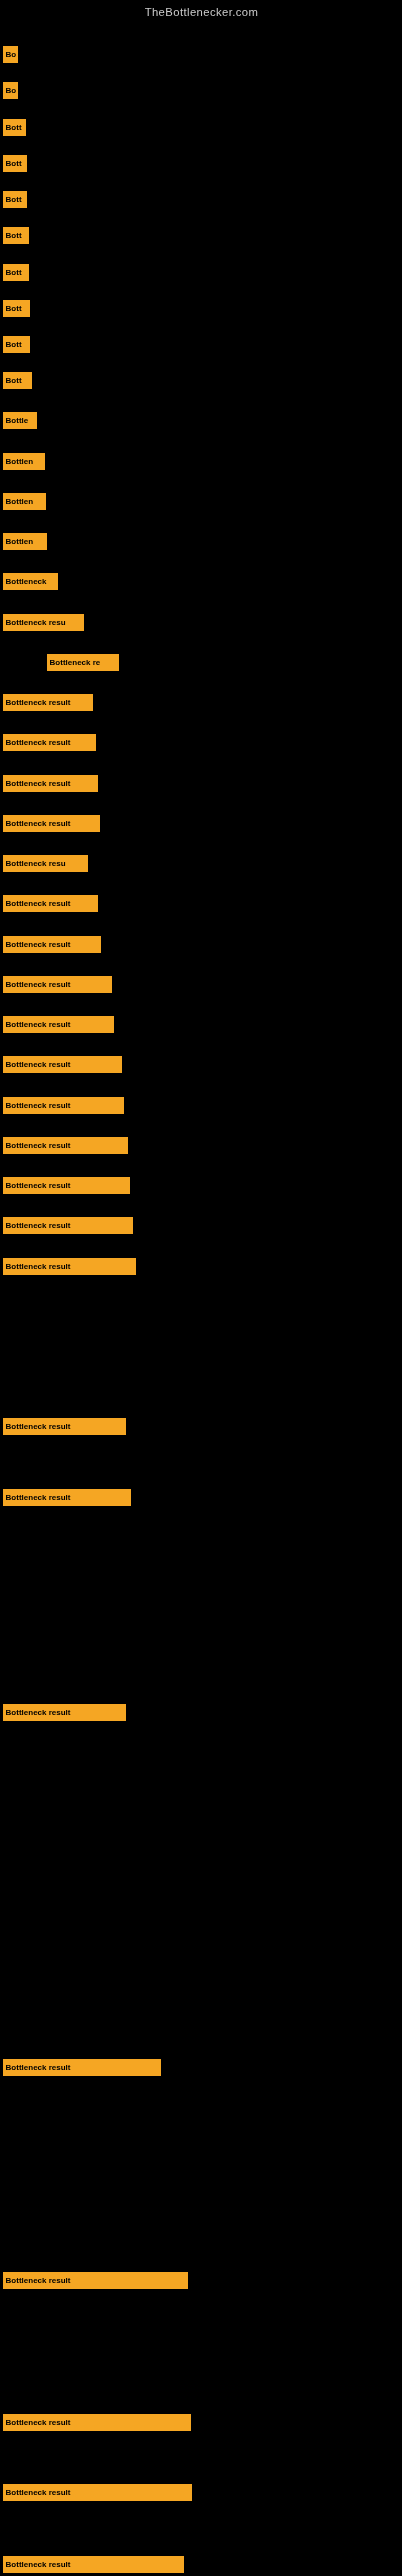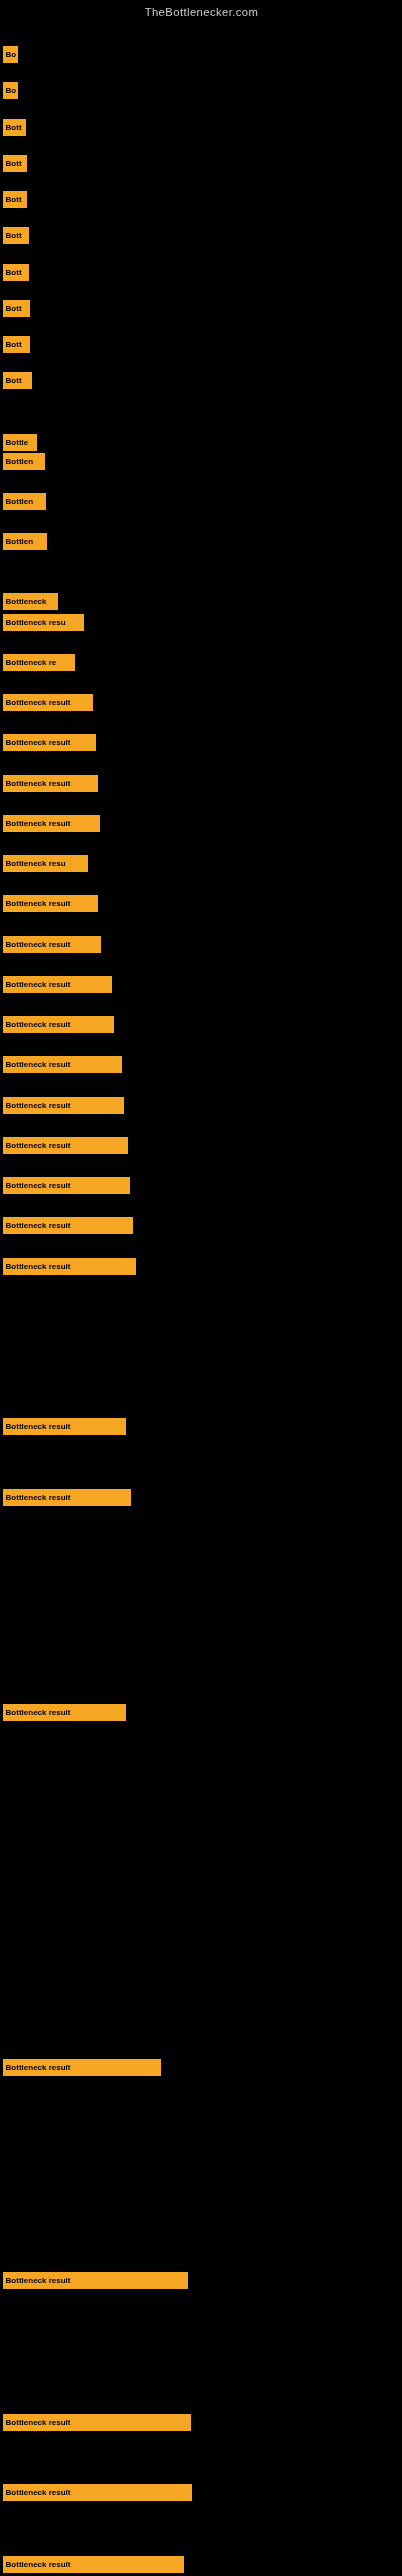--- a/index.html
+++ b/index.html
@@ -71,52 +71,52 @@
     <div style="position: absolute; top: 314px; left: 3.2px; display: flex; align-items: center;">
       <div style="background-color: rgb(245, 166, 35); height: 17.7px; width: 27px; display: flex; align-items: center; padding-left: 2.4px; overflow: hidden; white-space: nowrap; min-width: 11.3px;">
         <span style="color: rgb(0, 0, 0); font-size: 8px; font-weight: bold;">Bott</span>
       </div>
     </div>
     <div style="position: absolute; top: 350px; left: 3.2px; display: flex; align-items: center;">
       <div style="background-color: rgb(245, 166, 35); height: 17.7px; width: 29px; display: flex; align-items: center; padding-left: 2.4px; overflow: hidden; white-space: nowrap; min-width: 11.3px;">
         <span style="color: rgb(0, 0, 0); font-size: 8px; font-weight: bold;">Bott</span>
       </div>
     </div>
-    <div style="position: absolute; top: 412px; left: 3.2px; display: flex; align-items: flex-end;">
+    <div style="position: absolute; top: 390px; left: 3.2px; display: flex; align-items: flex-end;">
       <div style="background-color: rgb(245, 166, 35); height: 17.7px; width: 34px; display: flex; align-items: center; padding-left: 2.4px; overflow: hidden; white-space: nowrap; min-width: 11.3px;">
         <span style="color: rgb(0, 0, 0); font-size: 8px; font-weight: bold;">Bottle</span>
       </div>
     </div>
     <div style="position: absolute; top: 431px; left: 3.2px; display: flex; align-items: center;">
       <div style="background-color: rgb(245, 166, 35); height: 17.7px; width: 42px; display: flex; align-items: center; padding-left: 2.4px; overflow: hidden; white-space: nowrap; min-width: 11.3px;">
         <span style="color: rgb(0, 0, 0); font-size: 8px; font-weight: bold;">Bottlen</span>
       </div>
     </div>
     <div style="position: absolute; top: 471px; left: 3.2px; display: flex; align-items: center;">
       <div style="background-color: rgb(245, 166, 35); height: 17.7px; width: 43px; display: flex; align-items: center; padding-left: 2.4px; overflow: hidden; white-space: nowrap; min-width: 11.3px;">
         <span style="color: rgb(0, 0, 0); font-size: 8px; font-weight: bold;">Bottlen</span>
       </div>
     </div>
     <div style="position: absolute; top: 511px; left: 3.2px; display: flex; align-items: center;">
       <div style="background-color: rgb(245, 166, 35); height: 17.7px; width: 44px; display: flex; align-items: center; padding-left: 2.4px; overflow: hidden; white-space: nowrap; min-width: 11.3px;">
         <span style="color: rgb(0, 0, 0); font-size: 8px; font-weight: bold;">Bottlen</span>
       </div>
     </div>
     <div style="position: absolute; top: 551px; left: 3.2px; display: flex; align-items: center;">
-      <div style="background-color: rgb(245, 166, 35); height: 17.7px; width: 55px; display: flex; align-items: center; padding-left: 2.4px; overflow: hidden; white-space: nowrap; min-width: 11.3px; margin-top: 20px;">
+      <div style="background-color: rgb(245, 166, 35); height: 17.7px; width: 55px; display: flex; align-items: center; padding-left: 2.4px; overflow: hidden; white-space: nowrap; min-width: 11.3px;">
         <span style="color: rgb(0, 0, 0); font-size: 8px; font-weight: bold;">Bottleneck</span>
       </div>
     </div>
     <div style="position: absolute; top: 592px; left: 3.2px; display: flex; align-items: center;">
       <div style="background-color: rgb(245, 166, 35); height: 17.7px; width: 81px; display: flex; align-items: center; padding-left: 2.4px; overflow: hidden; white-space: nowrap; min-width: 11.3px;">
         <span style="color: rgb(0, 0, 0); font-size: 8px; font-weight: bold;">Bottleneck resu</span>
       </div>
     </div>
     <div style="position: absolute; top: 632px; left: 3.2px; display: flex; align-items: center;">
-      <div style="background-color: rgb(245, 166, 35); height: 17.7px; width: 72px; display: flex; align-items: center; padding-left: 2.4px; overflow: hidden; white-space: nowrap; min-width: 11.3px;">
+      <div style="background-color: rgb(245, 166, 35); height: 17.7px; width: 72px; display: flex; align-items: center; padding-left: 2.4px; overflow: hidden; white-space: nowrap; min-width: 11.3px; margin-left: 44px;">
         <span style="color: rgb(0, 0, 0); font-size: 8px; font-weight: bold;">Bottleneck re</span>
       </div>
     </div>
     <div style="position: absolute; top: 672px; left: 3.2px; display: flex; align-items: center;">
       <div style="background-color: rgb(245, 166, 35); height: 17.7px; width: 90px; display: flex; align-items: center; padding-left: 2.4px; overflow: hidden; white-space: nowrap; min-width: 11.3px;">
         <span style="color: rgb(0, 0, 0); font-size: 8px; font-weight: bold;">Bottleneck result</span>
       </div>
     </div>
     <div style="position: absolute; top: 712px; left: 3.2px; display: flex; align-items: center;">
       <div style="background-color: rgb(245, 166, 35); height: 17.7px; width: 93px; display: flex; align-items: center; padding-left: 2.4px; overflow: hidden; white-space: nowrap; min-width: 11.3px;">

